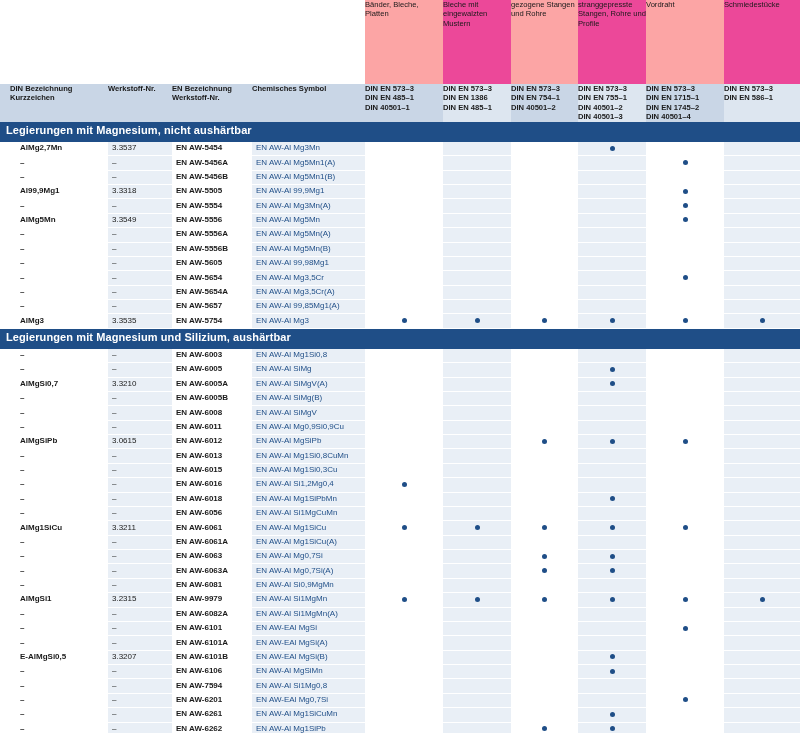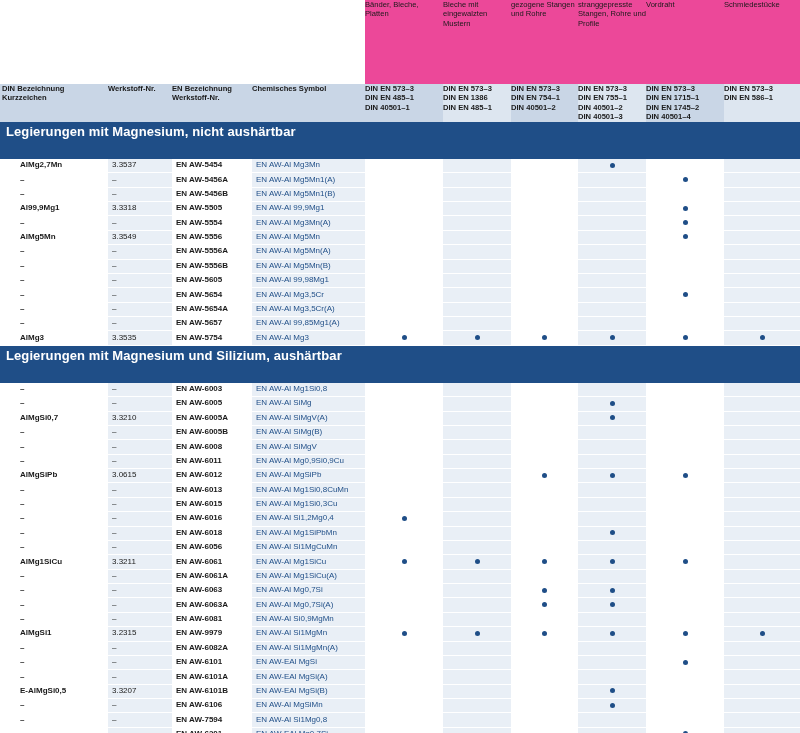--- a/index.html
+++ b/index.html
@@ -21,21 +21,21 @@
     table-layout: fixed;
   }
   table.norm-table td,
   table.norm-table th {
     padding: 0;
     margin: 0;
     vertical-align: top;
   }
   
   .hdr-top td {
-    background: #ec4899;
+    background: #fca5a5;
     font-size: 7.6px;
     line-height: 1.22;
     padding: 4px 4px 2px 4px;
     color: #1a1a1a;
     vertical-align: top;
     height: 84px;
   }
   .hdr-top td.alt {
     background: #ec4899;
   }
@@ -47,29 +47,29 @@
     font-size: 7.6px;
     font-weight: bold;
     line-height: 1.25;
     padding: 2px 4px 4px 4px;
     vertical-align: bottom;
     height: 34px;
   }
   .hdr-bottom td.alt {
     background: #dde6f0;
   }
-  .hdr-top td.c1, .hdr-bottom td.c1 { padding-left: 2px; }
+  .hdr-top td.c1, .hdr-bottom td.c1 { padding-left: 10px; }
 
   
   tr.section td {
     background: #1f4e87;
     color: #ffffff;
     font-weight: bold;
-    font-size: 13px;
-    padding: 2px 0 20px 6px;
+    font-size: 11px;
+    padding: 2px 0 6px 6px;
     height: 12px;
     letter-spacing: 0.1px;
   }
   
   tr.data td {
     font-size: 8px;
     line-height: 1.18;
     padding: 1.2px 4px 1.2px 4px;
     border-bottom: 1px solid #ffffff;
     height: 11px;

